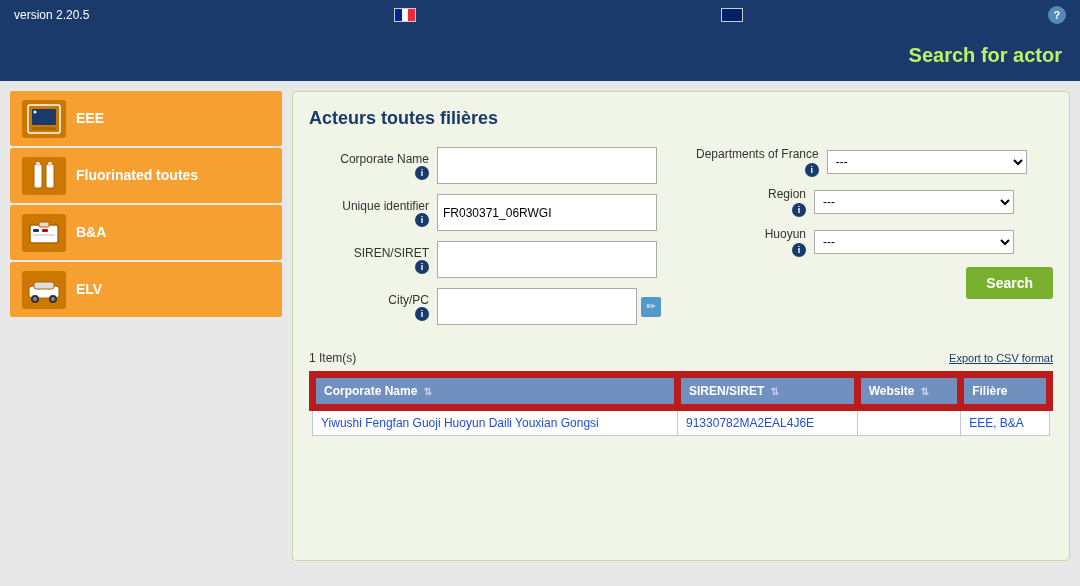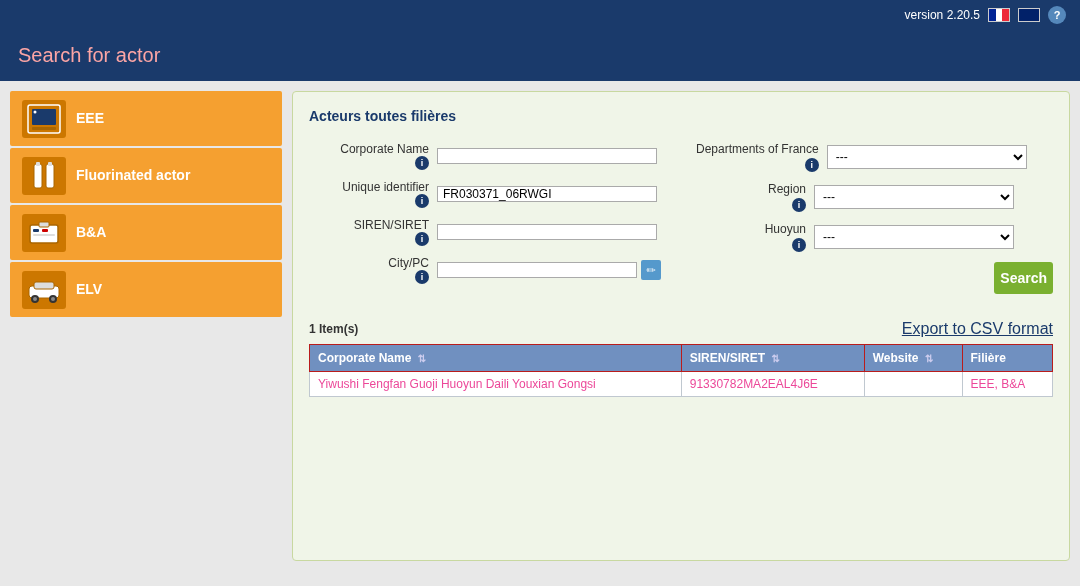--- a/index.html
+++ b/index.html
@@ -4,45 +4,46 @@
   <style>
     * { box-sizing: border-box; margin: 0; padding: 0; }
     body { font-family: Arial, sans-serif; font-size: 13px; background: #e8e8e8; }
 
     
     .top-bar {
       background: #1a3a6b;
       color: white;
       padding: 6px 14px;
       display: flex;
-      justify-content: flex-end;
+      justify-content: space-between;
       align-items: center;
       gap: 8px;
     }
     .top-bar .version { font-size: 12px; }
     .flag { width: 22px; height: 14px; display: inline-block; border: 1px solid #ccc; }
     .flag-fr { background: linear-gradient(to right, #002395 33%, white 33%, white 66%, #ED2939 66%); }
     .flag-uk {
       background: #012169;
       position: relative;
       overflow: hidden;
     }
     .help-icon {
       width: 18px; height: 18px; border-radius: 50%; background: #5588bb;
       color: white; display: flex; align-items: center; justify-content: center;
       font-weight: bold; font-size: 11px; cursor: pointer;
     }
 
     
     .page-header {
       background: #1a3a6b;
-      color: #fca5a5;
+      color: #bef264;
       padding: 14px 18px;
       font-size: 20px;
-      font-weight: normal;
+      font-weight: bold;
+      text-align: right;
     }
 
     
     .main-layout {
       display: flex;
       padding: 10px;
       gap: 10px;
       min-height: 490px;
     }
 
@@ -81,21 +82,21 @@
     
     .content-area {
       flex: 1;
       background: #f0f5e8;
       border: 1px solid #c8d8a0;
       border-radius: 4px;
       padding: 16px;
     }
     .content-title {
       color: #1a3a6b;
-      font-size: 14px;
+      font-size: 18px;
       font-weight: bold;
       margin-bottom: 18px;
     }
 
     
     .form-grid {
       display: flex;
       gap: 30px;
       margin-bottom: 16px;
     }
@@ -125,21 +126,21 @@
       display: flex;
       align-items: center;
       gap: 3px;
       justify-content: flex-end;
     }
     .form-input {
       border: 1px solid #aaa;
       padding: 3px 5px;
       font-size: 12px;
       width: 220px;
-      height: 16px;
+      height: 37px;
       background: white;
     }
     .form-input-city {
       width: 200px;
     }
     .city-row { display: flex; align-items: center; gap: 4px; }
     .edit-icon {
       width: 20px; height: 20px;
       background: #5599cc;
       color: white;
@@ -163,55 +164,55 @@
     
     .search-btn-row {
       display: flex;
       justify-content: flex-end;
       margin-bottom: 10px;
     }
     .search-btn {
       background: #7ab030;
       color: white;
       border: none;
-      padding: 8px 6px;
+      padding: 8px 20px;
       font-size: 14px;
       font-weight: bold;
       cursor: pointer;
       border-radius: 3px;
     }
 
     
     .results-header {
       display: flex;
       justify-content: space-between;
       align-items: center;
       margin-bottom: 6px;
     }
-    .results-count { font-size: 12px; color: #333; font-weight: bold; }
-    .export-link { font-size: 16px; color: #1a3a6b; text-decoration: underline; cursor: pointer; }
+    .results-count { font-size: 12px; color: #333; }
+    .export-link { font-size: 11px; color: #1a3a6b; text-decoration: underline; cursor: pointer; }
 
     .results-table {
       width: 100%;
       border-collapse: collapse;
       font-size: 12px;
     }
     .results-table th {
       background: #7090c0;
       color: white;
       padding: 6px 8px;
       text-align: left;
-      border: 1px solid #b91c1c;
+      border: 7px solid #b91c1c;
     }
     .results-table th .sort-icon { font-size: 10px; margin-left: 3px; color: #cce; }
     .results-table td {
       padding: 5px 8px;
       border: 1px solid #c0c8d0;
       background: white;
-      color: #ec4899;
+      color: #1d4ed8;
     }
     .results-table tr:nth-child(even) td { background: #f0f4ff; }
   </style>
 </head>
 <body>
 
 <div class="top-bar">
   <span class="version">version 2.20.5</span>
   <span class="flag flag-fr" title="Français"></span>
   <span class="flag flag-uk" title="English"></span>
@@ -241,21 +242,21 @@
 
     <div class="sidebar-item">
       <div class="sidebar-icon">
         <svg width="36" height="32" viewBox="0 0 36 32" fill="none">
           <rect x="8" y="4" width="8" height="24" rx="2" fill="#fff" stroke="#aa6600" stroke-width="1"></rect>
           <rect x="20" y="4" width="8" height="24" rx="2" fill="#fff" stroke="#aa6600" stroke-width="1"></rect>
           <rect x="10" y="2" width="4" height="4" rx="1" fill="#ddd"></rect>
           <rect x="22" y="2" width="4" height="4" rx="1" fill="#ddd"></rect>
         </svg>
       </div>
-      <span class="sidebar-label">Fluorinated actor</span>
+      <span class="sidebar-label">Fluorinated toutes</span>
     </div>
 
     <div class="sidebar-item">
       <div class="sidebar-icon">
         <svg width="36" height="32" viewBox="0 0 36 32" fill="none">
           <rect x="4" y="8" width="28" height="18" rx="2" fill="#fff" stroke="#aa6600" stroke-width="1.5"></rect>
           <rect x="13" y="5" width="10" height="5" rx="1" fill="#ddd" stroke="#aa6600" stroke-width="1"></rect>
           <rect x="7" y="12" width="6" height="3" rx="1" fill="#1a3a6b"></rect>
           <rect x="16" y="12" width="6" height="3" rx="1" fill="#cc0000"></rect>
           <rect x="7" y="17" width="22" height="2" rx="1" fill="#ddd"></rect>

